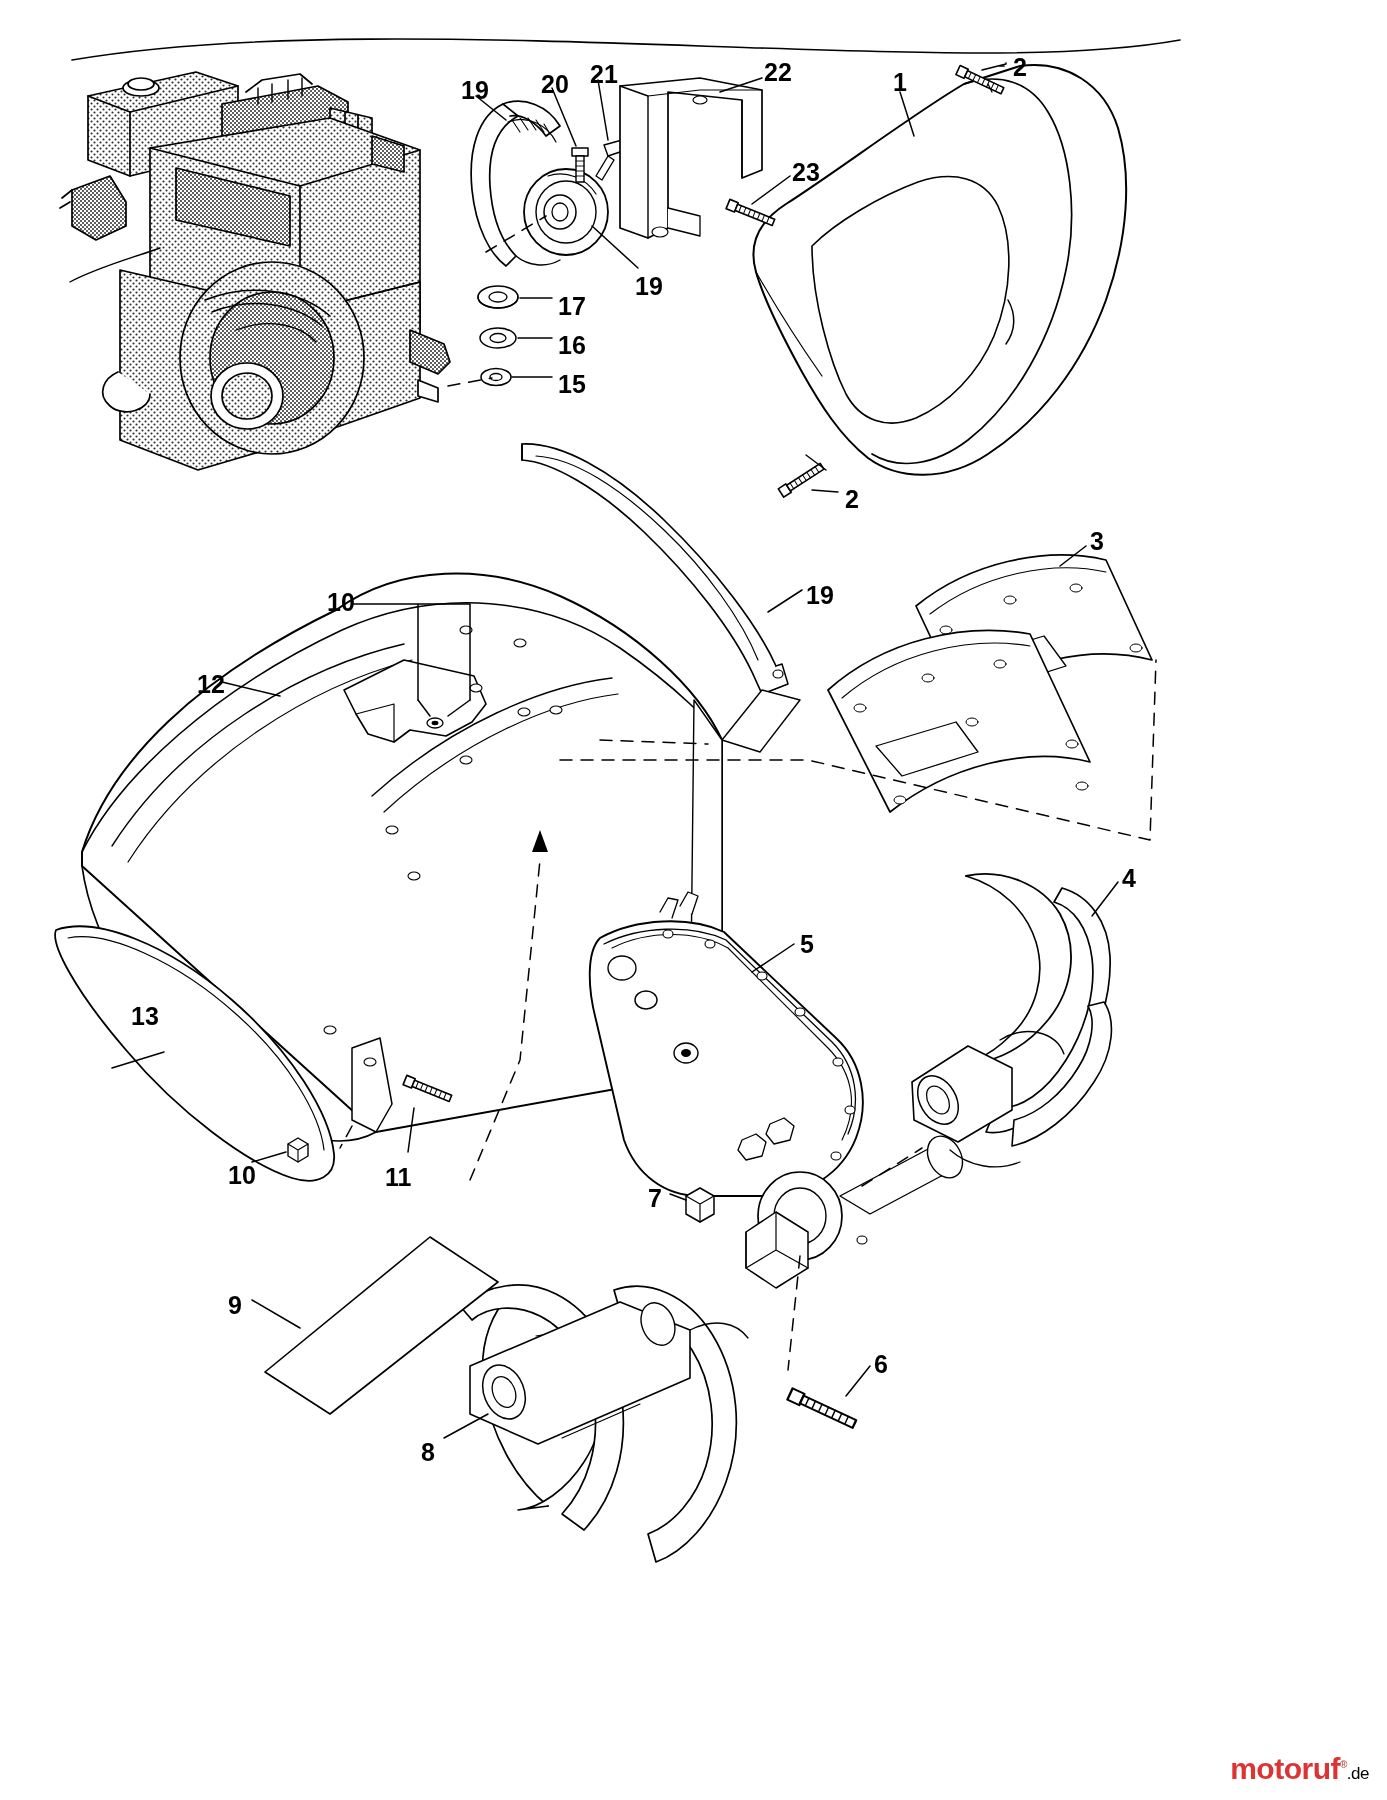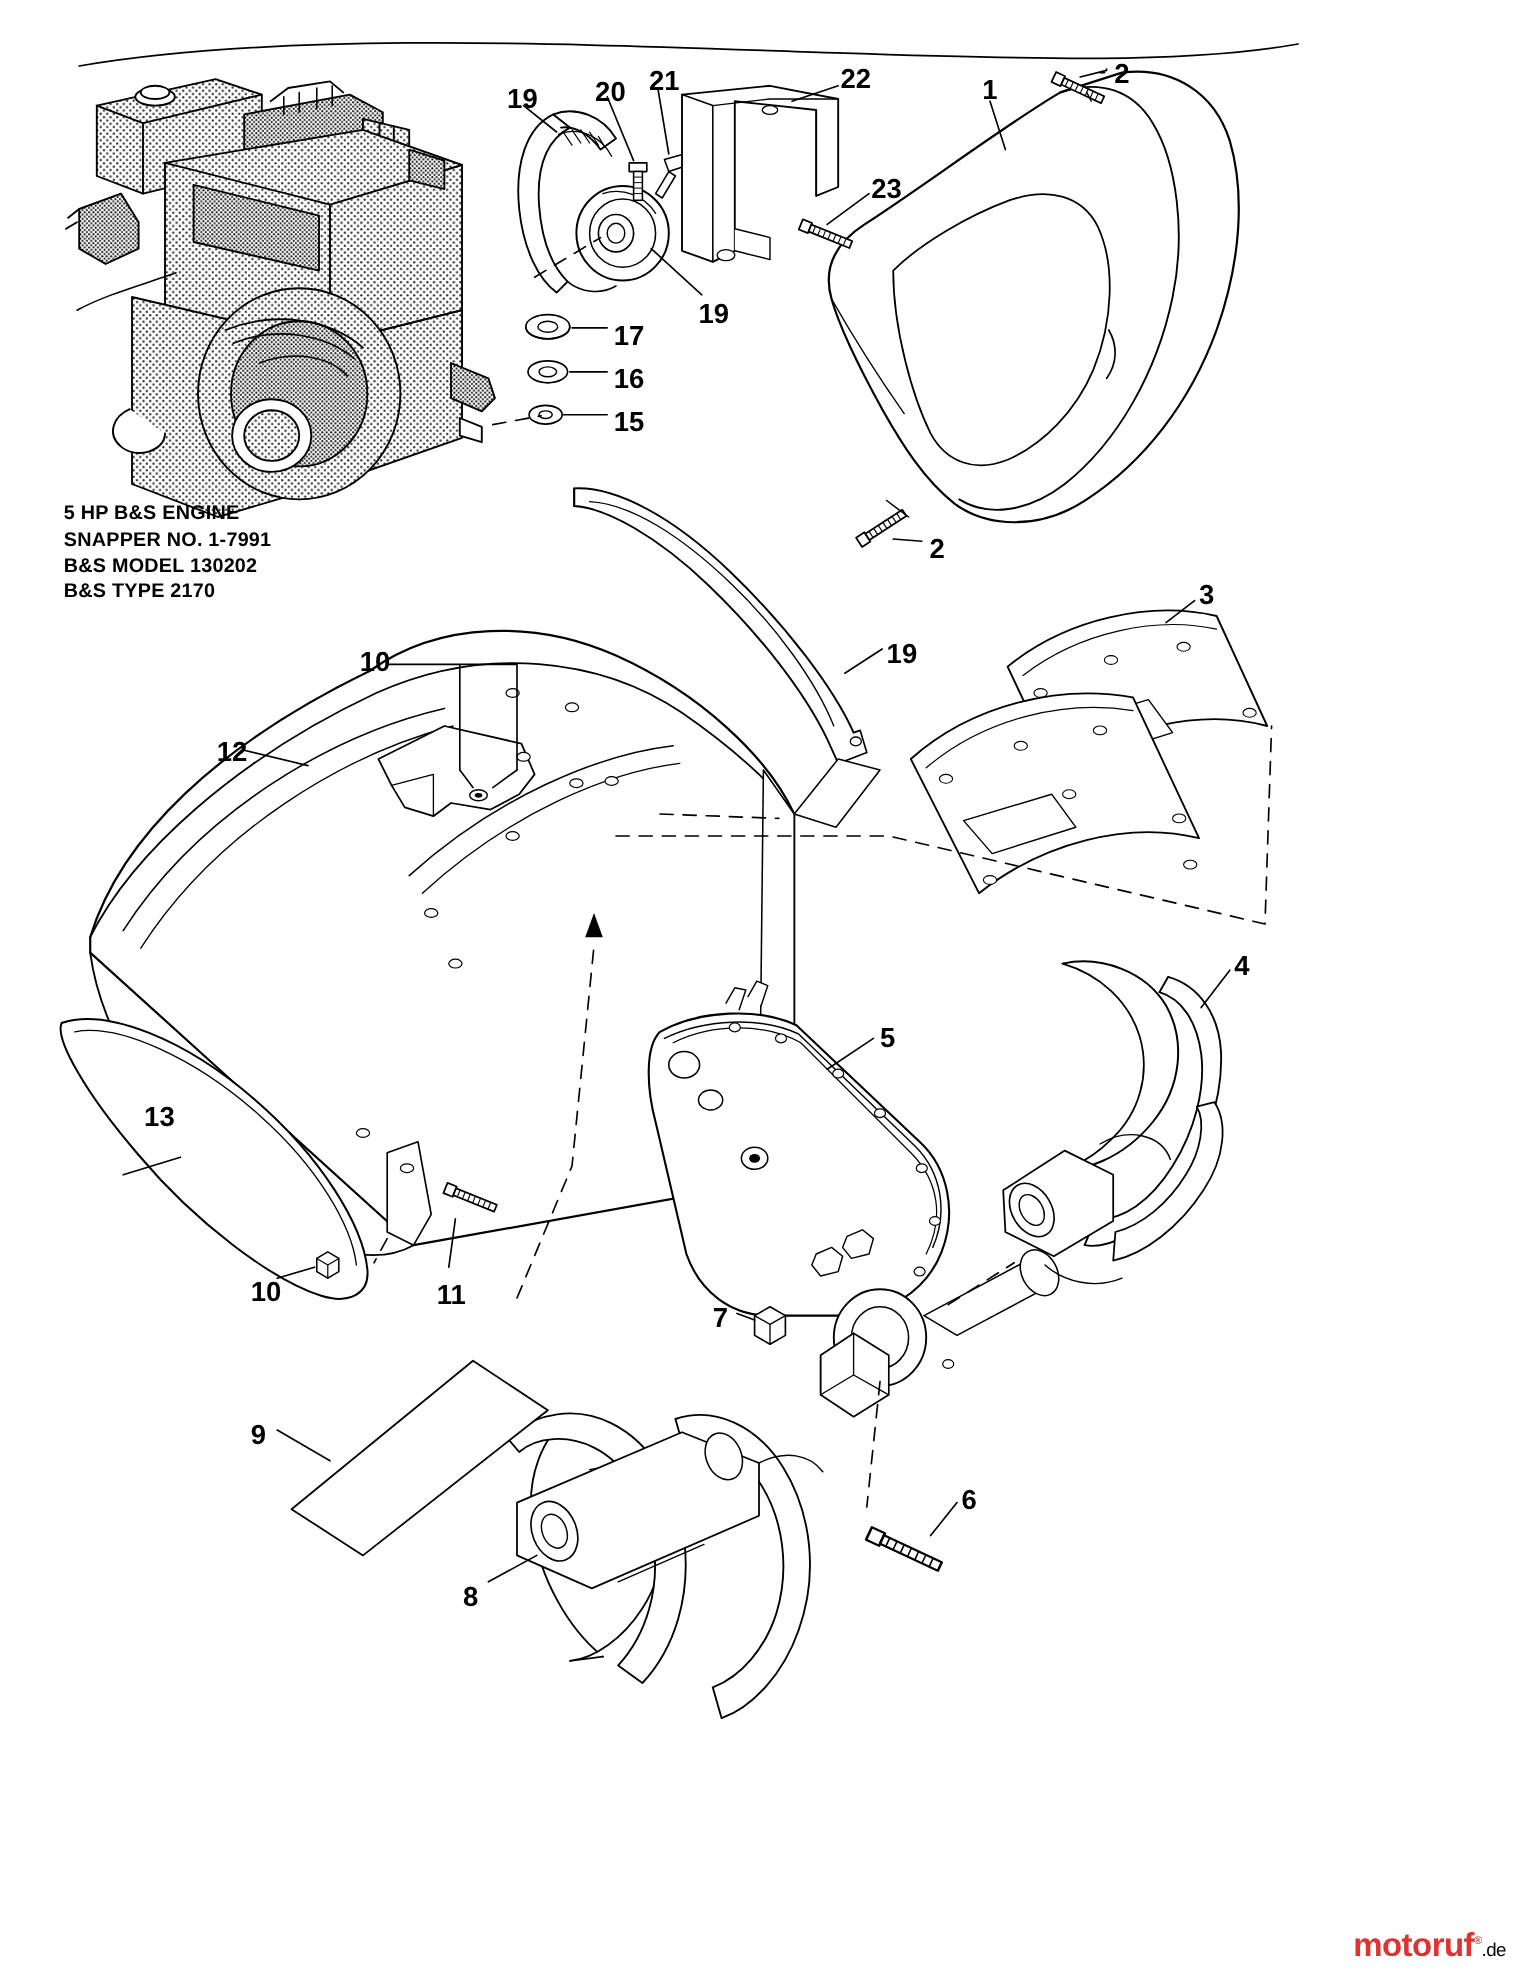--- a/index.html
+++ b/index.html
@@ -466,45 +466,41 @@
         <path d="M352 1126 L340 1148"></path>
         <path d="M800 1256 L788 1370"></path>
         <path d="M862 1186 L922 1148"></path>
         <path d="M600 740 L708 744"></path>
       </g>
 
       <path d="M540 830 L532 852 L548 852 Z" fill="#000" stroke="none"></path>
     </g>
   </svg>
 
-  <div class="engine-caption">5 HP B&amp;S ENGINE
-SNAPPER NO. 1-7991
-B&amp;S MODEL 130202
-B&amp;S TYPE 2170</div>
 
   <div class="callout" style="left:893px; top:70px;">1</div>
   <div class="callout" style="left:1013px; top:55px;">2</div>
   <div class="callout" style="left:461px; top:78px;">19</div>
   <div class="callout" style="left:541px; top:72px;">20</div>
   <div class="callout" style="left:590px; top:62px;">21</div>
   <div class="callout" style="left:764px; top:60px;">22</div>
   <div class="callout" style="left:792px; top:160px;text-align:right;">23</div>
   <div class="callout" style="left:635px; top:274px;">19</div>
   <div class="callout" style="left:558px; top:294px;">17</div>
   <div class="callout" style="left:558px; top:333px;">16</div>
   <div class="callout" style="left:558px; top:372px;">15</div>
   <div class="callout" style="left:845px; top:487px;">2</div>
   <div class="callout" style="left:1090px; top:529px;">3</div>
   <div class="callout" style="left:806px; top:583px;">19</div>
   <div class="callout" style="left:327px; top:590px;">10</div>
   <div class="callout" style="left:197px; top:672px;">12</div>
   <div class="callout" style="left:1122px; top:866px;">4</div>
   <div class="callout" style="left:800px; top:932px;">5</div>
   <div class="callout" style="left:87px; top:1004px;margin-left:44px;">13</div>
-  <div class="callout" style="left:397px; top:1165px;text-align:right;">11</div>
+  <div class="callout" style="left:385px; top:1165px;text-align:right;">11</div>
   <div class="callout" style="left:228px; top:1163px;">10</div>
   <div class="callout" style="left:648px; top:1186px;">7</div>
   <div class="callout" style="left:228px; top:1293px;">9</div>
   <div class="callout" style="left:874px; top:1352px;">6</div>
   <div class="callout" style="left:421px; top:1440px;">8</div>
 
   <div class="watermark"><span>motoruf</span><span class="wm-tm">®</span><span class="wm-de">.de</span></div>
 
 </div>
 

